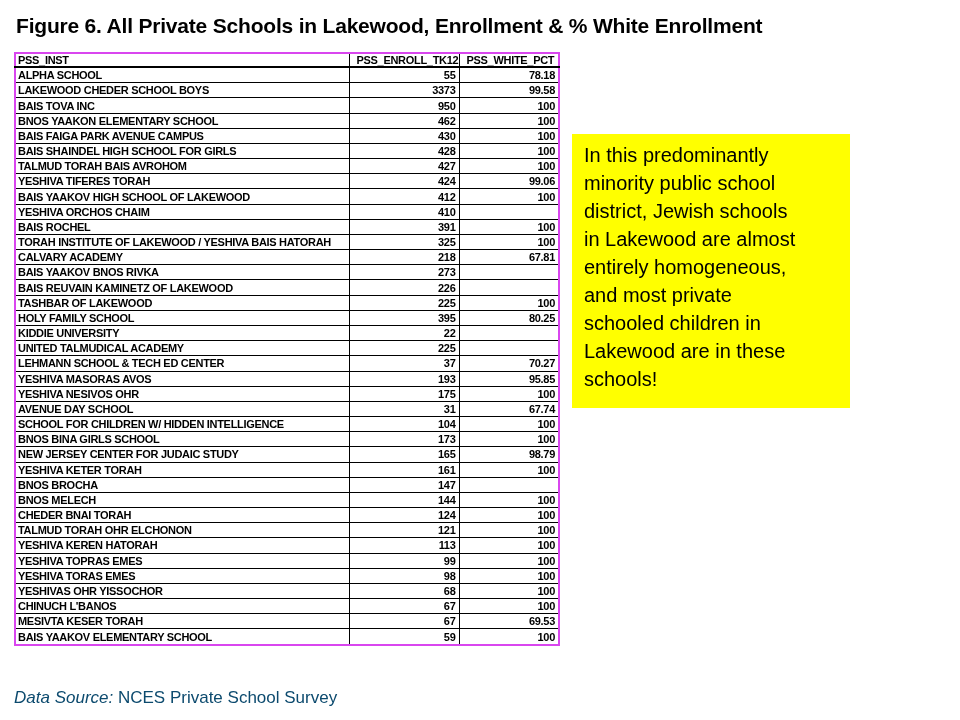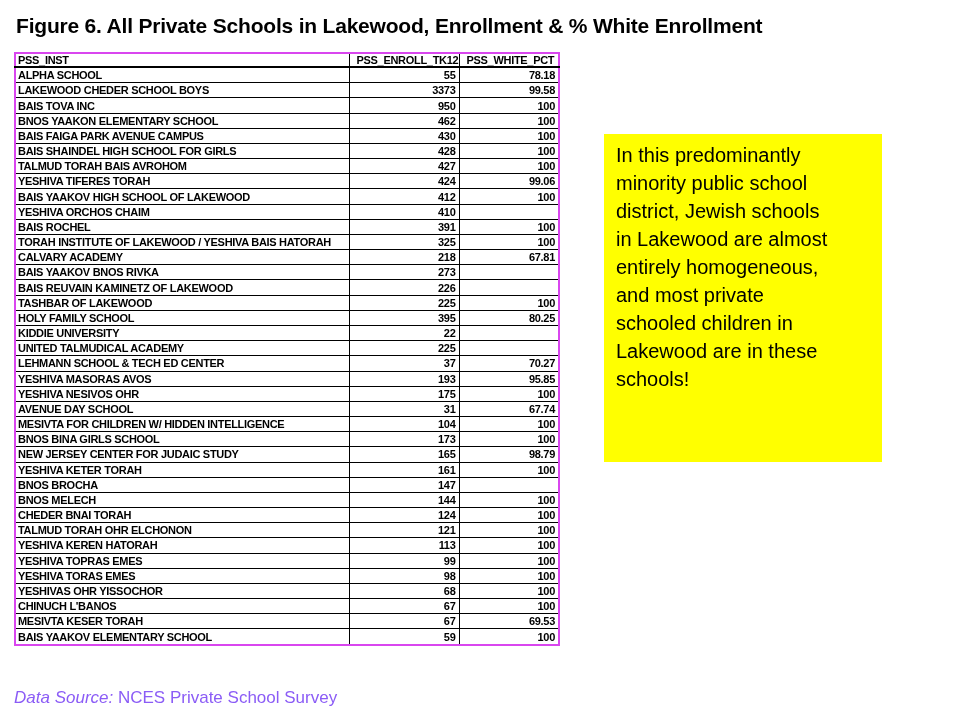--- a/index.html
+++ b/index.html
@@ -55,37 +55,37 @@
   table.schools col.c1 { width: 334px; }
   table.schools col.c2 { width: 110px; }
   table.schools col.c3 { width: 100px; }
   table.schools td.num, table.schools th.num-h {
     text-align: right;
   }
   table.schools th.num-h { text-align: left; padding-left: 7px; }
   table.schools td.num { padding-right: 3px; }
   .callout {
     position: absolute;
-    left: 604px;
+    left: 572px;
     top: 134px;
     width: 278px;
-    height: 328px;
+    height: 274px;
     box-sizing: border-box;
     padding: 7px 6px 7px 12px;
     font-size: 20px;
     line-height: 28px;
     color: #000000;
     white-space: pre-line;
   }
   .data-source {
     position: absolute;
     left: 14px;
     top: 688px;
     font-size: 17px;
-    color: #8b5cf6;
+    color: #0c4a6e;
     white-space: nowrap;
   }
   .data-source .label { font-style: italic; }
 </style>
 </head>
 <body>
 
 <div class="page">
 
   <div class="figure-title">Figure 6. All Private Schools in Lakewood, Enrollment &amp; % White Enrollment</div>
@@ -213,21 +213,21 @@
           <td>YESHIVA NESIVOS OHR</td>
           <td class="num">175</td>
           <td class="num">100</td>
         </tr>
         <tr>
           <td>AVENUE DAY SCHOOL</td>
           <td class="num">31</td>
           <td class="num">67.74</td>
         </tr>
         <tr>
-          <td>MESIVTA FOR CHILDREN W/ HIDDEN INTELLIGENCE</td>
+          <td>SCHOOL FOR CHILDREN W/ HIDDEN INTELLIGENCE</td>
           <td class="num">104</td>
           <td class="num">100</td>
         </tr>
         <tr>
           <td>BNOS BINA GIRLS SCHOOL</td>
           <td class="num">173</td>
           <td class="num">100</td>
         </tr>
         <tr>
           <td>NEW JERSEY CENTER FOR JUDAIC STUDY</td>

